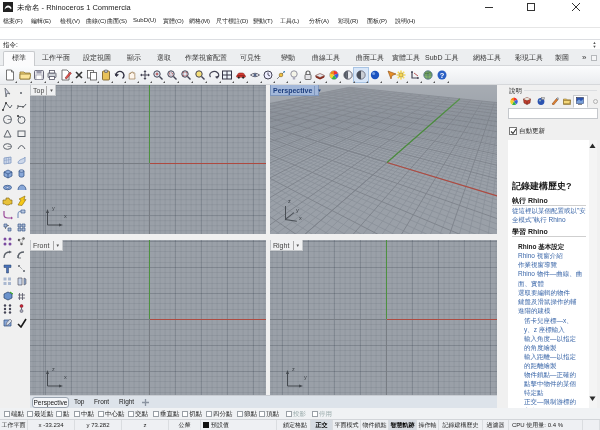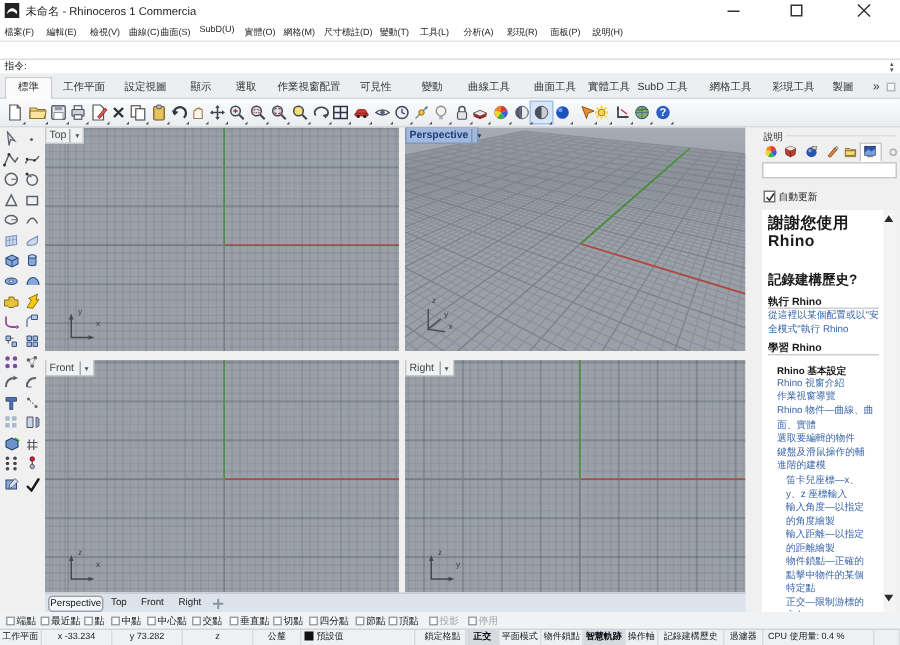--- a/index.html
+++ b/index.html
@@ -708,21 +708,20 @@
       <rect x="2" y="7" width="4" height="1" fill="#888"></rect>
     </svg>
     <div style="position:absolute;left:96px;top:14px;width:5px;height:5px;border:1px solid #b0b0b0;border-radius:50%;"></div>
     <div style="position:absolute;left:11px;top:23px;width:90px;height:11px;background:#fff;border:1px solid #c5c8cc;"></div>
     <div style="position:absolute;left:12px;top:42px;width:8px;height:8px;background:#fff;border:1px solid #777;"></div>
     <svg style="position:absolute;left:13px;top:43px;" width="7" height="7">
       <path d="M1 3.5 3 5.5 6 1" stroke="#333" stroke-width="1.1" fill="none"></path>
     </svg>
     <div style="position:absolute;left:22px;top:42px;font-size:6.5px;color:#222;">自動更新</div>
     <div style="position:absolute;left:11px;top:55px;width:86px;height:272px;background:#fff;overflow:hidden;">
-      <div style="position:absolute;left:4px;top:4px;font-size:10.5px;font-weight:bold;color:#1a1a1a;line-height:11.5px;letter-spacing:0.3px;">謝謝您使用<br>Rhino</div>
       <div style="position:absolute;left:4px;top:40px;font-size:9px;font-weight:bold;color:#1a1a1a;">記錄建構歷史?</div>
       <div style="position:absolute;left:4px;top:56px;font-size:7px;font-weight:bold;color:#1a1a1a;">執行 Rhino</div>
       <div style="position:absolute;left:4px;top:64.5px;width:74px;height:1px;background:#cfcfcf;"></div>
       <div style="position:absolute;left:4px;top:67px;font-size:6.5px;color:#3a66a8;line-height:8.8px;">從這裡以某個配置或以"安<br>全模式"執行 Rhino</div>
       <div style="position:absolute;left:4px;top:87px;font-size:7px;font-weight:bold;color:#1a1a1a;">學習 Rhino</div>
       <div style="position:absolute;left:4px;top:95.5px;width:74px;height:1px;background:#cfcfcf;"></div>
       <div style="position:absolute;left:10px;top:103px;font-size:6.5px;font-weight:bold;color:#1a1a1a;">Rhino 基本設定</div>
       <div style="position:absolute;left:10px;top:111px;font-size:6.5px;color:#3a66a8;line-height:9.2px;white-space:nowrap;">Rhino 視窗介紹<br>作業視窗導覽<br>Rhino 物件—曲線、曲<br>面、實體<br>選取要編輯的物件<br>鍵盤及滑鼠操作的輔<br>進階的建模</div>
       <div style="position:absolute;left:16px;top:176px;font-size:6.5px;color:#3a66a8;line-height:9.05px;white-space:nowrap;">笛卡兒座標—x、<br>y、z 座標輸入<br>輸入角度—以指定<br>的角度繪製<br>輸入距離—以指定<br>的距離繪製<br>物件鎖點—正確的<br>點擊中物件的某個<br>特定點<br>正交—限制游標的<br>方向<br>某個平面—限制游</div>
     </div>

